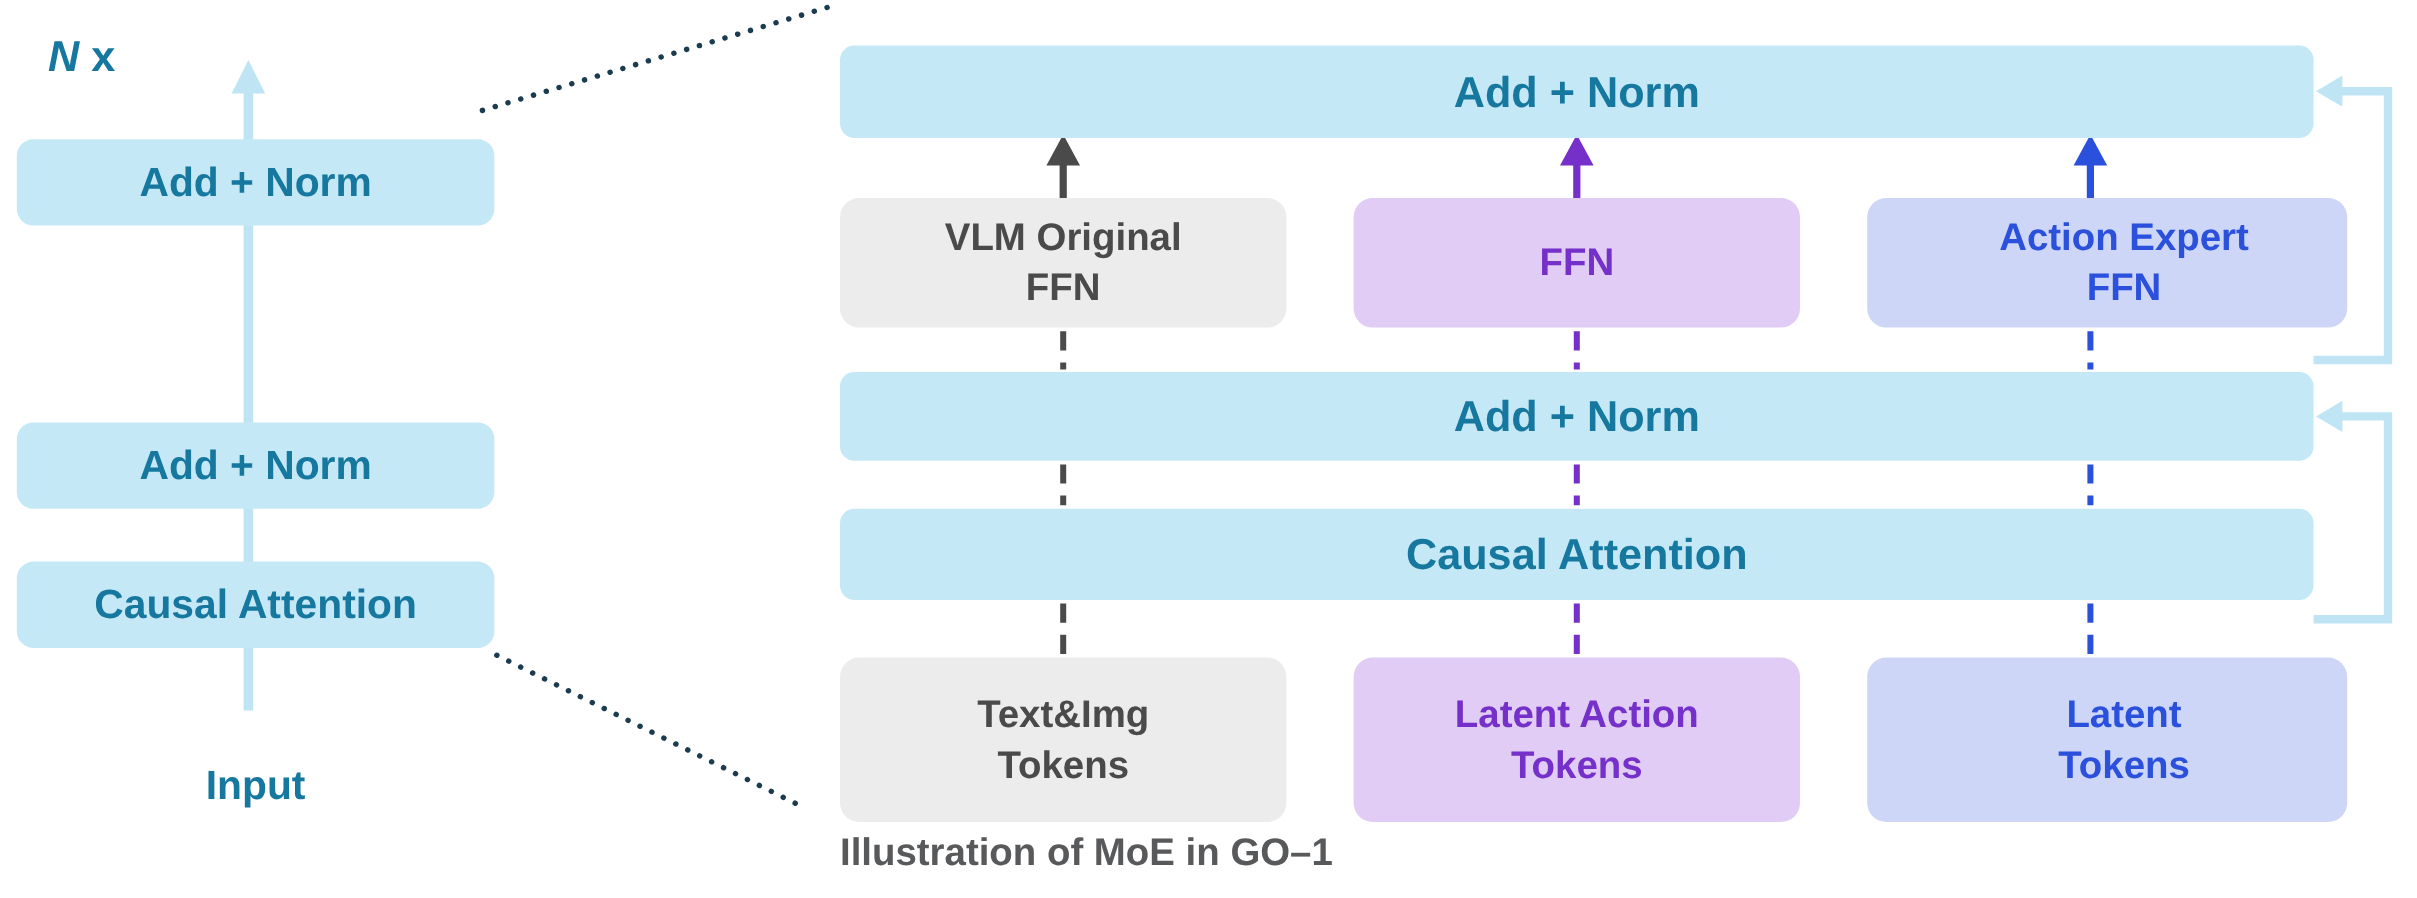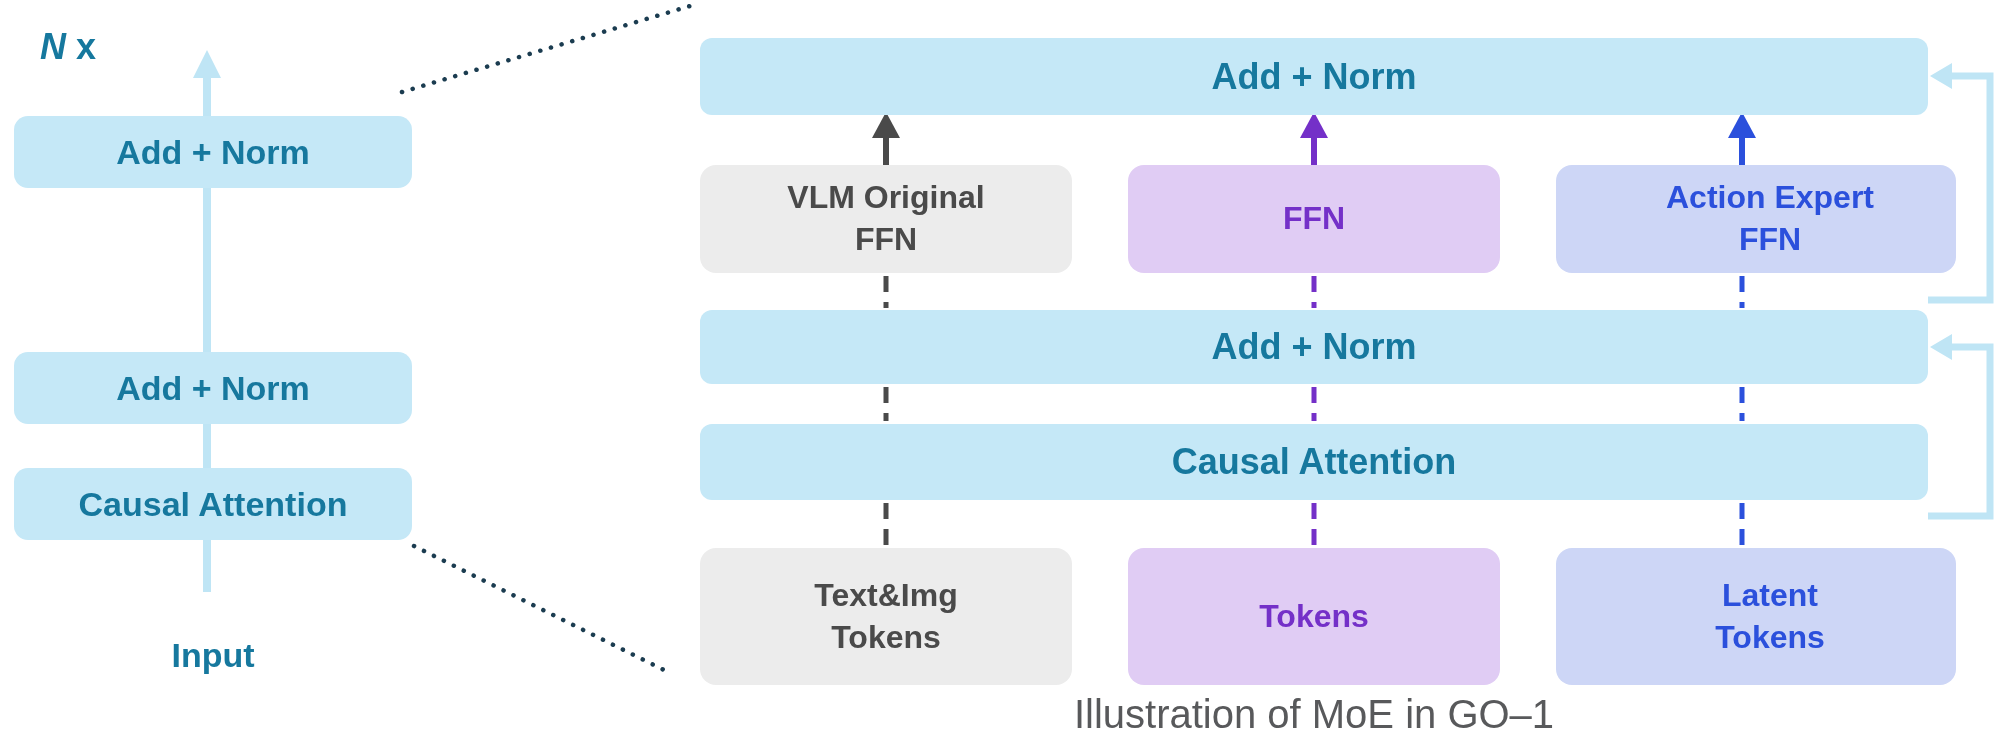--- a/index.html
+++ b/index.html
@@ -45,22 +45,22 @@
 
   .cell{position:absolute;width:372px;border-radius:16px;display:flex;flex-direction:column;
         align-items:center;justify-content:center;font-size:32px;font-weight:bold;line-height:1.3;}
   .cell.gray{background:var(--gray_box);color:var(--gray_text);}
   .cell.purple{background:var(--purple_box);color:var(--purple_text);}
   .cell.blue{background:var(--blue_box);color:var(--blue_text);}
   .expert{top:165px;height:108px;}
   .token{top:548px;height:137px;}
   .col1{left:700px;} .col2{left:1128px;} .col3{left:1556px;padding-left:28px;}
 
-  .caption{position:absolute;left:700px;width:1228px;top:692px;text-align:center;
-           font-size:40px;font-weight:normal;color:var(--caption_text);}
+  .caption{position:absolute;left:700px;width:1228px;top:692px;text-align:left;
+           font-size:32px;font-weight:bold;color:var(--caption_text);}
 </style>
 </head>
 <body>
 
 <div class="stage">
 
   <svg class="wires" viewBox="0 0 2014 748" aria-hidden="true">
 
     <g>
       <line class="lt-arrow" x1="207" y1="592" x2="207" y2="70"></line>
@@ -131,20 +131,21 @@
   <div class="cell expert blue col3">
     <span>Action Expert</span>
     <span>FFN</span>
   </div>
 
   <div class="cell token gray col1">
     <span>Text&amp;Img</span>
     <span>Tokens</span>
   </div>
   <div class="cell token purple col2">
+    <span>Latent Action</span>
     <span>Tokens</span>
   </div>
   <div class="cell token blue col3">
     <span>Latent</span>
     <span>Tokens</span>
   </div>
 
   <div class="caption">Illustration of MoE in GO–1</div>
 
 </div>

